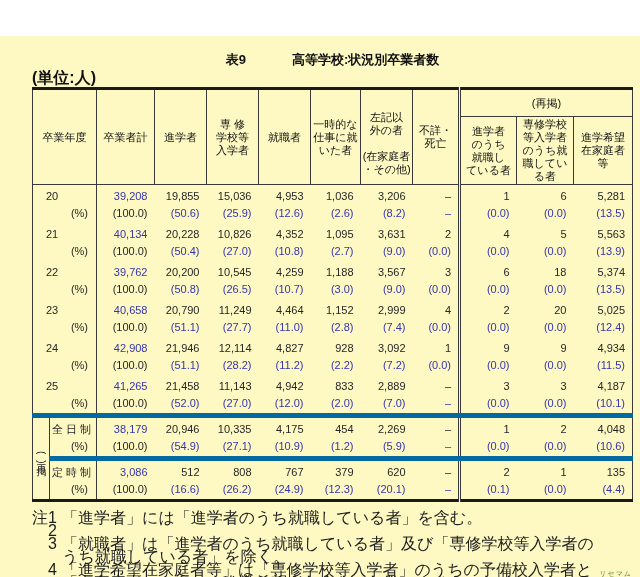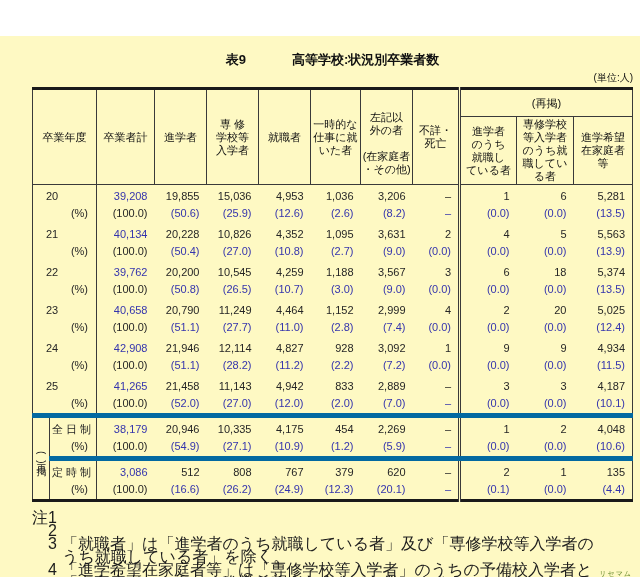--- a/index.html
+++ b/index.html
@@ -8,22 +8,22 @@
     background:#fef9c3;color:#222;
     font-family:"Liberation Sans","DejaVu Sans",sans-serif;
     margin-top:36px;
   }
   .titlebar{
     display:flex;justify-content:center;align-items:baseline;gap:46px;
     padding-top:15px;margin-left:32px;width:601px;
     font-size:13px;font-weight:bold;color:#111;
   }
   .unitline{
-    margin-left:32px;width:601px;text-align:right;
-    font-size:10px;color:#111;height:18px;line-height:18px;
+    margin-left:32px;width:601px;
+    font-size:16px;color:#111;height:18px;line-height:18px;font-weight:bold;
   }
   table.stat{
     margin-left:32px;border-collapse:collapse;table-layout:fixed;width:601px;
     border-top:3px solid #1a1a1a;border-bottom:3px solid #1a1a1a;
     border-left:1px solid #3a3a3a;border-right:1px solid #3a3a3a;
     font-size:11px;
   }
   table.stat th{
     border:1px solid #3a3a3a;font-weight:normal;color:#111;
     text-align:center;vertical-align:middle;white-space:pre-line;
@@ -493,20 +493,21 @@
             <div class="v">135</div>
             <div class="p">(4.4)</div>
           </td>
         </tr>
       </tbody>
   </table>
 
   <div class="notes">
     <div class="note">
       <span class="note-no">注1</span>
+      <span class="note-text">「進学者」には「進学者のうち就職している者」を含む。</span>
     </div>
     <div class="note">
       <span class="note-no">2</span>
     </div>
     <div class="note">
       <span class="note-no">3</span>
       <span class="note-text">「就職者」は「進学者のうち就職している者」及び「専修学校等入学者のうち就職している者」を除く。</span>
     </div>
     <div class="note">
       <span class="note-no">4</span>

